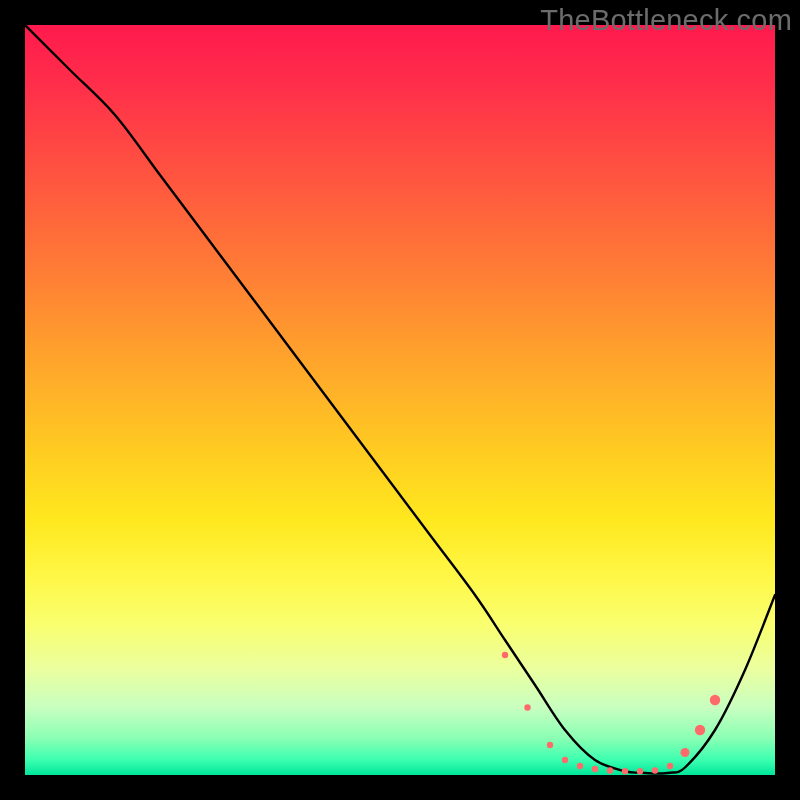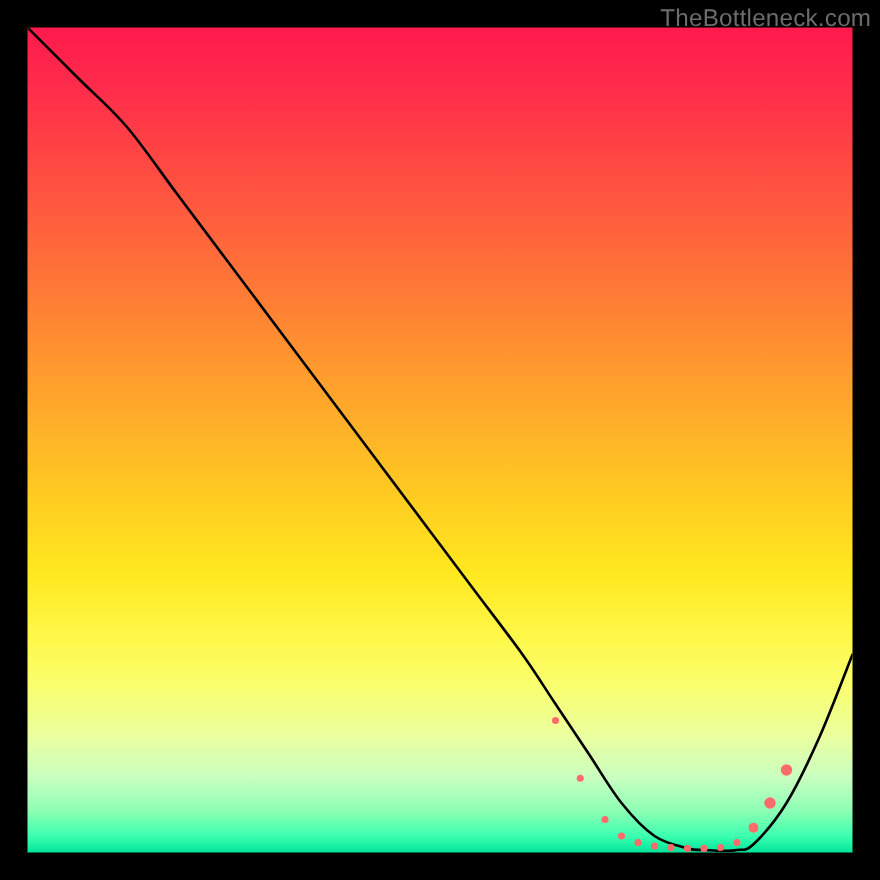--- a/index.html
+++ b/index.html
@@ -42,21 +42,21 @@
     position: absolute;
     inset: 0;
     width: 100%;
     height: 100%;
   }
   .watermark {
     position: absolute;
     top: 4px;
     right: 8px;
     font-family: Arial, Helvetica, sans-serif;
-    font-size: 22px;
+    font-size: 29px;
     color: #6c6c6c;
     letter-spacing: 0.2px;
     user-select: none;
   }
 </style>
 </head>
 <body>
 
 <div class="stage">
   <div class="plot-area">

